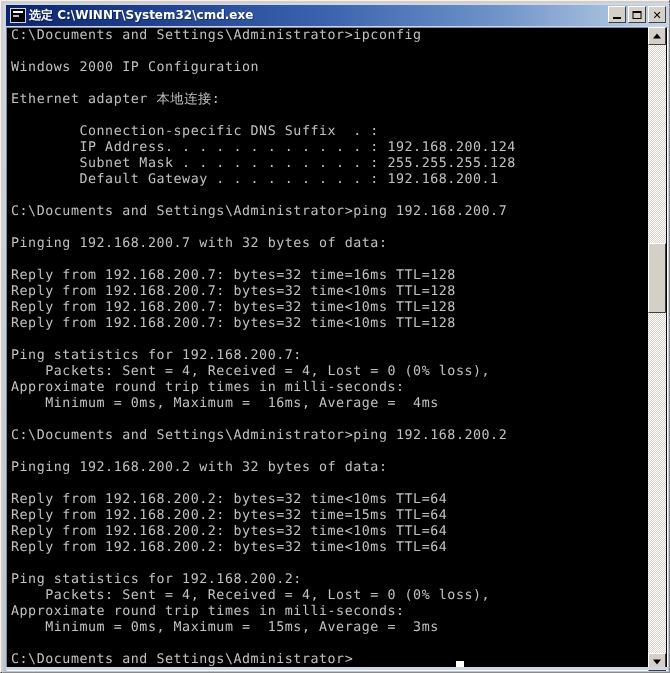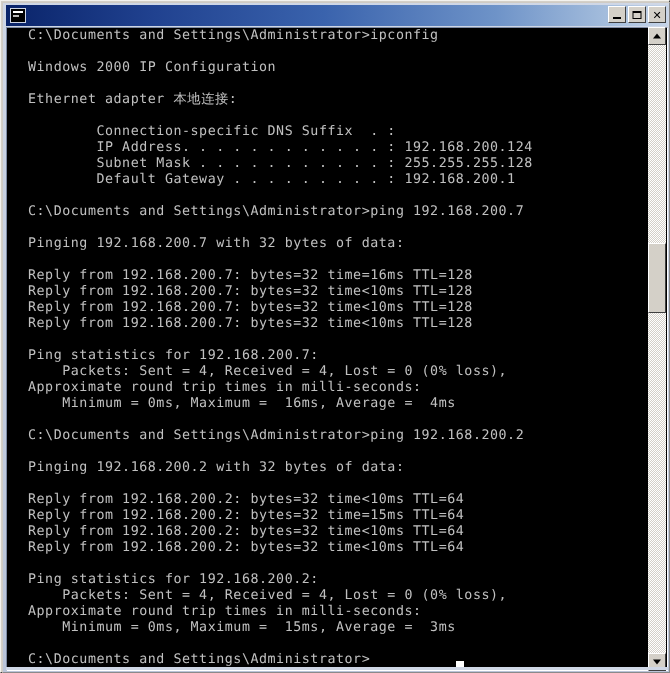--- a/index.html
+++ b/index.html
@@ -168,21 +168,20 @@
     font-size: 13.3px;
     line-height: 16px;
     white-space: pre;
     letter-spacing: 0.55px;
     text-rendering: geometricPrecision;
   }
   #console-text .ln {
     height: 16px;
     display: block;
     overflow: hidden;
-    margin-left: 17px;
   }
   #cursor-block {
     position: absolute;
     left: 449px;
     top: 633px;
     width: 8px;
     height: 17px;
     background: #ffffff;
   }
 
@@ -253,20 +252,21 @@
   }
 </style>
 </head>
 <body>
 
 <div id="cmd-window">
   <div id="cmd-window-inner">
 
     <div id="title-bar">
       <div id="title-icon"></div>
+      <span id="title-text">选定 C:\WINNT\System32\cmd.exe</span>
     </div>
 
     <div id="title-buttons">
       <div class="tb-btn" id="btn-min">
         <span class="g"></span>
       </div>
       <div class="tb-btn" id="btn-max">
         <span class="g"></span>
       </div>
       <div class="tb-btn" id="btn-close">

